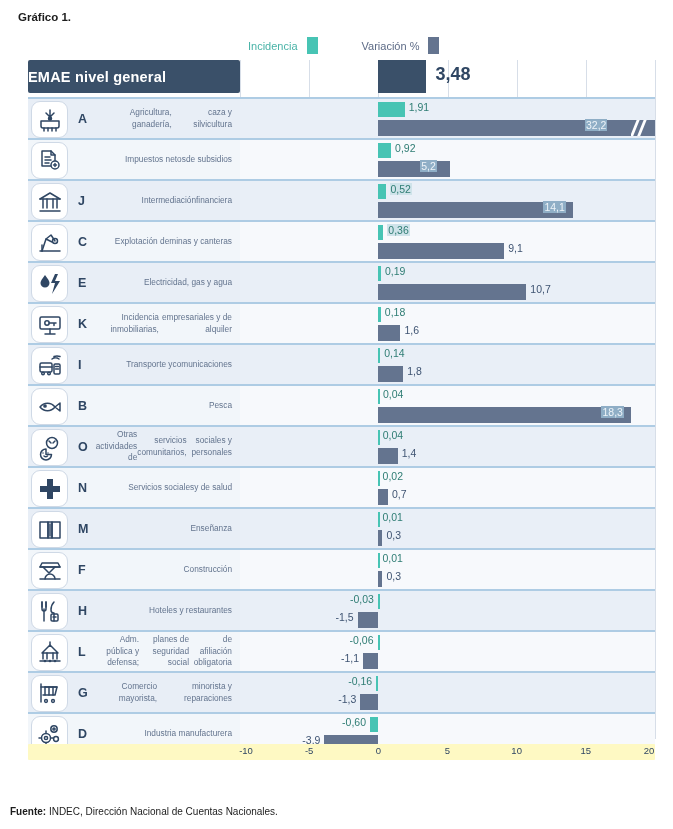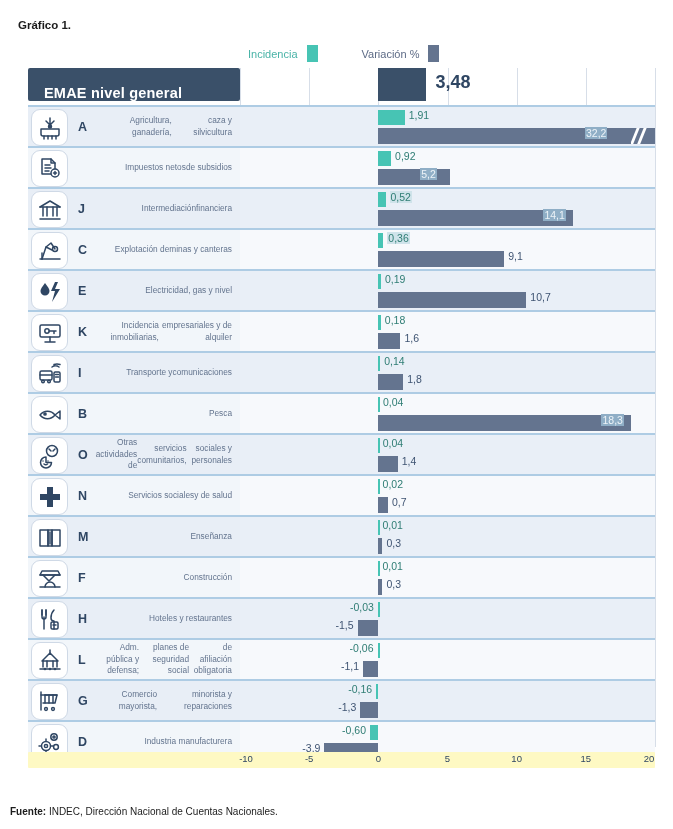--- a/index.html
+++ b/index.html
@@ -6,21 +6,21 @@
   html, body {
     margin: 0; padding: 0;
     width: 673px; height: 829px;
     background: #ffffff;
     font-family: "Liberation Sans", sans-serif;
     color: #2b3a52;
     overflow: hidden;
   }
 
   
-  .title-wrap { display: flex; padding: 18px 14px 0 18px; }
+  .title-wrap { display: flex; padding: 10px 14px 0 18px; }
   .title-tag {
     font-size: 11.5px; font-weight: bold; color: #1c1c1c;
     white-space: nowrap; padding-top: 1px; width: 82px; flex: none;
   }
   .title-main {
     font-size: 11.5px; font-weight: bold; color: #1c1c1c;
     line-height: 1.45; letter-spacing: .1px;
   }
 
   
@@ -53,21 +53,21 @@
 
   
   .rows { position: absolute; left: 0; right: 0; top: 0; }
 
   .emae-row {
     position: relative; height: 33px; margin-bottom: 4px;
   }
   .emae-pill {
     position: absolute; left: 0; top: 0; width: 212px; height: 33px;
     background: #3a5069; border-radius: 2px;
-    display: flex; align-items: flex-end; padding-left: 16px;
+    display: flex; align-items: center; 
   }
   .emae-pill span {
     color: #ffffff; font-size: 14.5px; font-weight: bold; letter-spacing: .2px;
   }
   .emae-bar {
     position: absolute; top: 0; height: 33px; background: #3a5069;
   }
   .emae-val {
     position: absolute; top: 4px;
     font-size: 18px; font-weight: bold; color: #2f4663;
@@ -279,21 +279,21 @@
         <div class="rowbg-left"></div>
         <div class="rowbg-right"></div>
         <div class="icon-box">
           <svg width="26" height="26" viewBox="0 0 26 26" fill="none" stroke="#2f4663" stroke-width="1.5" stroke-linecap="round" stroke-linejoin="round">
             <path d="M8 4c3 4 4.5 6 4.5 8A4.5 4.5 0 0 1 3.5 12C3.5 10 5 8 8 4z" fill="#2f4663" stroke="none"></path>
             <path d="M18 3l-4 9h4l-3 11 8-13h-5l3-7z" fill="#2f4663" stroke="none"></path>
           </svg>
         </div>
         <div class="letter">E</div>
         <div class="sector">
-          <div>Electricidad, gas y nivel</div>
+          <div>Electricidad, gas y agua</div>
         </div>
         <div class="bar-inc" style="left:350.3333333333333px;width:2.628333333333387px;background:#47c4b4"></div>
         <div class="bar-var" style="left:350.3333333333333px;width:148.01666666666665px;background:#64748f"></div>
         <div class="lbl lbl-inc" style="left:356.9616666666667px">0,19</div>
         <div class="lbl lbl-var" style="left:502.34999999999997px">10,7</div>
       </div>
       <div class="row">
         <div class="rowbg-left"></div>
         <div class="rowbg-right"></div>
         <div class="icon-box">

